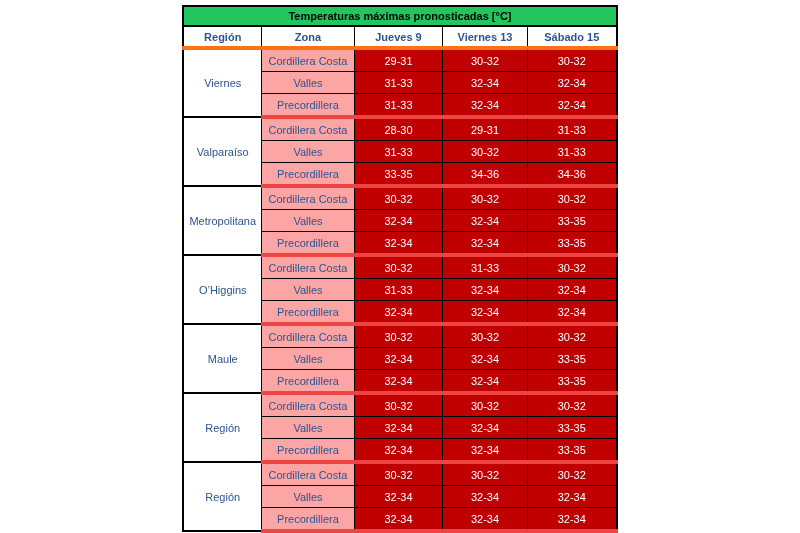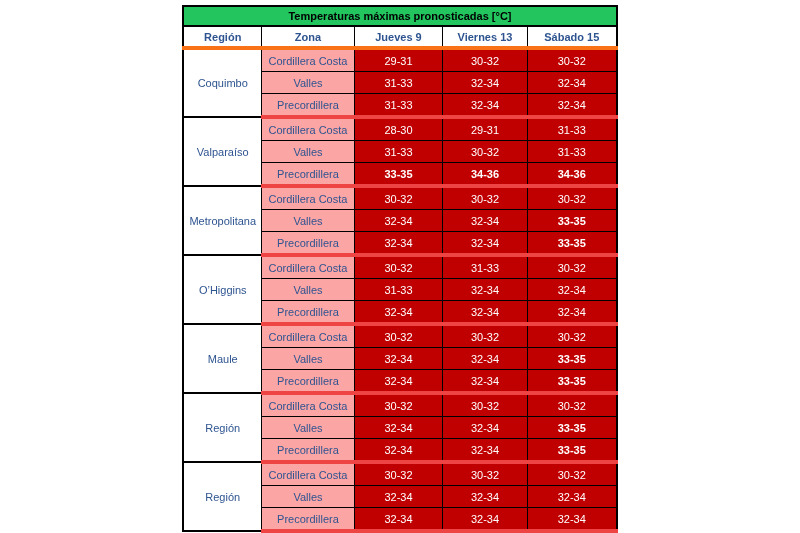--- a/index.html
+++ b/index.html
@@ -53,21 +53,21 @@
   }
   td.zone-cell {
     color: #2e5490;
     background: #fca5a5;
   }
   td.temp-cell {
     background: #c00000;
     color: #ffffff;
   }
   td.temp-cell.bold {
-    font-weight: bold;
+    font-weight: normal;
   }
   td.last-col {
     border-right: 2px solid #000000;
   }
   tr.data-row td {
     height: 21px;
   }
   tr.group-start td {
     border-top: 2px solid #000000;
   }
@@ -93,21 +93,21 @@
       </tr>
       <tr class="header-row">
         <td>Región</td>
         <td>Zona</td>
         <td>Jueves 9</td>
         <td>Viernes 13</td>
         <td class="last-col">Sábado 15</td>
       </tr>
 
     <tr class="data-row group-start">
-          <td class="region-cell" rowspan="3">Coquimbo</td>
+          <td class="region-cell" rowspan="3">Viernes</td>
           <td class="zone-cell">Cordillera Costa</td>
           <td class="temp-cell">29-31</td>
           <td class="temp-cell">30-32</td>
           <td class="temp-cell last-col">30-32</td>
         </tr>
         <tr class="data-row">
           <td class="zone-cell">Valles</td>
           <td class="temp-cell">31-33</td>
           <td class="temp-cell">32-34</td>
           <td class="temp-cell last-col">32-34</td>

